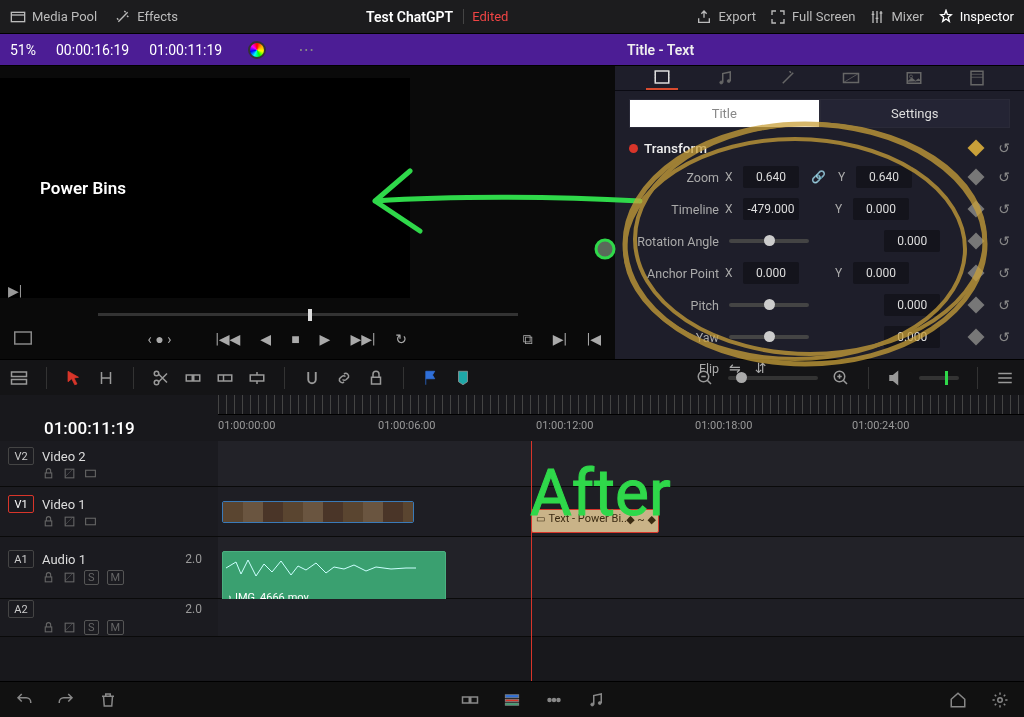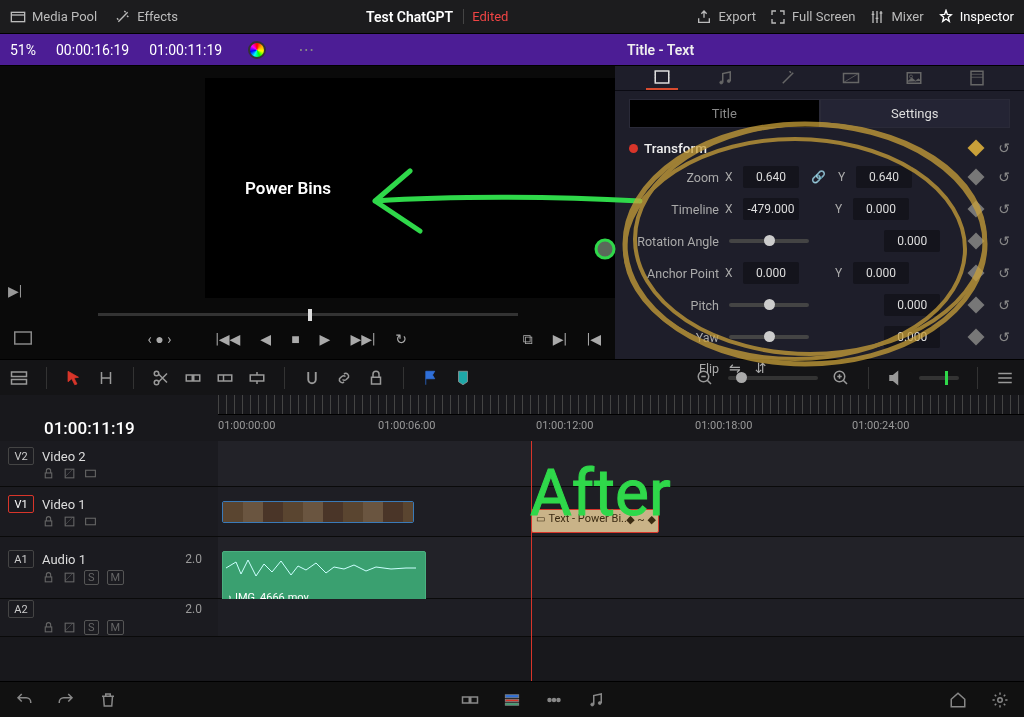--- a/index.html
+++ b/index.html
@@ -22,41 +22,41 @@
   .tc-left .tc { color:#fff; font-size:14px;}
   .tc-left .tn { color:#ddd; font-size:13px; flex:1; text-align:center;}
   .tc-left .tc2 { color:#fff; font-size:14px;}
   .tc-wheel { width:30px; display:flex; justify-content:center;}
   .color-wheel { width:18px; height:18px; border-radius:50%; background:conic-gradient(red,orange,yellow,lime,cyan,blue,magenta,red); border:2px solid #333;}
   .tc-dots { color:#888; padding:0 6px; font-size:16px;}
   .insp-title { padding-left:12px; color:#eee; font-weight:600; font-size:14px;}
   
   .content { display:flex; flex:1; min-height:0;}
   .viewer-area { width:615px; background:#0a0a0a; display:flex; flex-direction:column; position:relative;}
-  .viewer { flex:1; display:flex; justify-content:flex-end; align-items:center; position:relative;}
+  .viewer { flex:1; display:flex; justify-content:flex-start; align-items:center; position:relative;}
   .canvas { width:410px; height:220px; background:#000; position:relative; display:flex; flex-direction:column; justify-content:center; padding-left:40px;}
   .canvas .l1 { color:#fff; font-weight:600; font-size:17px; }
   .canvas .l2 { color:#c34545; font-size:15px; margin-top:3px; margin-left:8px;}
   .step-icon { position:absolute; left:8px; bottom:10px; color:#999; font-size:14px;}
   .scrubber { height:10px; display:flex; justify-content:center; align-items:center;}
   .scrubber-inner { width:420px; height:3px; background:#333; position:relative;}
   .scrubber-inner::after { content:''; position:absolute; left:50%; top:-4px; width:4px; height:12px; background:#ddd;}
   .transport { height:40px; display:flex; align-items:center; padding:0 10px; gap:8px;}
   .transport .spacer { flex:1;}
   .t-btn { color:#aaa; font-size:14px; padding:2px 4px;}
   .t-group { display:flex; gap:12px; align-items:center;}
   
   .inspector { flex:1; background:#1e1e2a; display:flex; flex-direction:column; position:relative;}
   .insp-tabs { height:40px; display:flex; justify-content:space-around; align-items:center; border-bottom:1px solid #0a0a12; padding:0 16px;}
   .insp-tab { width:32px; height:24px; display:flex; justify-content:center; align-items:center; }
   .insp-tab svg { width:20px; height:18px; fill:#666; stroke:#666;}
   .insp-tab.active { border-bottom:2px solid #d84b2f; }
   .insp-tab.active svg { fill:#ddd; stroke:#ddd;}
   .insp-subtabs { display:flex; margin:8px 14px 0;}
-  .insp-subtab { flex:1; text-align:center; padding:6px 0; font-size:13px; color:#888; background:#000000; border:1px solid #2a2a38; }
+  .insp-subtab { flex:1; text-align:center; padding:6px 0; font-size:13px; color:#888; background:#ffffff; border:1px solid #2a2a38; }
   .insp-subtab.active { color:#ddd; background:#242434; }
   .insp-section { margin:12px 14px 0;}
   .insp-sec-head { display:flex; align-items:center; gap:6px; color:#eee; font-size:13.5px; font-weight:500; margin-bottom:10px;}
   .red-dot { width:9px; height:9px; background:#d8352a; border-radius:50%;}
   .insp-row { display:flex; align-items:center; gap:6px; margin-bottom:10px; font-size:12px;}
   .insp-row .lbl { flex:0 0 90px; text-align:right; color:#aaa; font-size:12.5px;}
   .insp-row .sub { color:#aaa; font-size:12px; width:12px;}
   .num-field { width:56px; height:22px; background:#14141c; border:none; color:#ddd; text-align:center; font-size:12px; border-radius:2px;}
   .link-icon { color:#aaa; margin:0 6px; font-size:12px;}
   .kf { width:12px; height:12px; transform:rotate(45deg); background:#777; margin:0 6px;}
@@ -550,21 +550,21 @@
             </svg>
           <svg viewBox="0 0 24 24">
               <rect x="4" y="4" width="16" height="16" fill="none" stroke-width="2"></rect>
               <path d="M4 18L18 4"></path>
             </svg>
           <span style="font-size:11px; border:1px solid #555; padding:0 3px; border-radius:2px;">S</span>
           <span style="font-size:11px; border:1px solid #555; padding:0 3px; border-radius:2px;">M</span>
         </div>
       </div>
       <div class="track-body alt">
-        <div class="clip audio" style="left:4px; width:204px; height:56px;">
+        <div class="clip audio" style="left:4px; width:224px; height:56px;">
           <svg class="waveform" viewBox="0 0 190 20" preserveAspectRatio="none">
             <path d="M0 10 L10 4 L15 16 L22 2 L30 18 L38 6 L46 14 L55 3 L65 17 L72 8 L80 12 L90 5 L100 15 L108 9 L118 11 L128 7 L140 13 L150 9 L165 11 L180 10 L190 10" stroke="#cff" fill="none" stroke-width="1"></path>
           </svg>
           <div style="position:absolute; bottom:2px; left:4px;"><span class="cicon">♪</span><span>IMG_4666.mov</span></div>
         </div>
       </div>
     </div>
 
     <div class="track" style="height:38px;">
       <div class="track-head">

